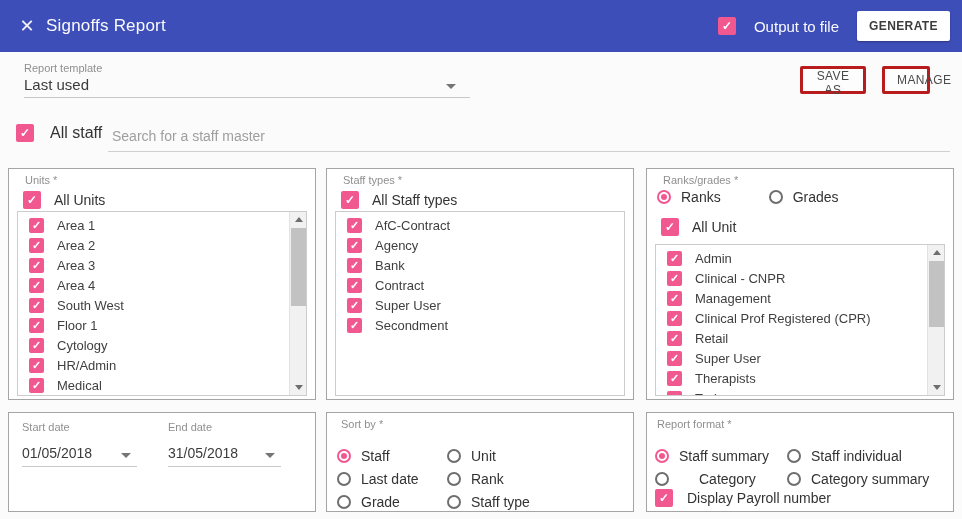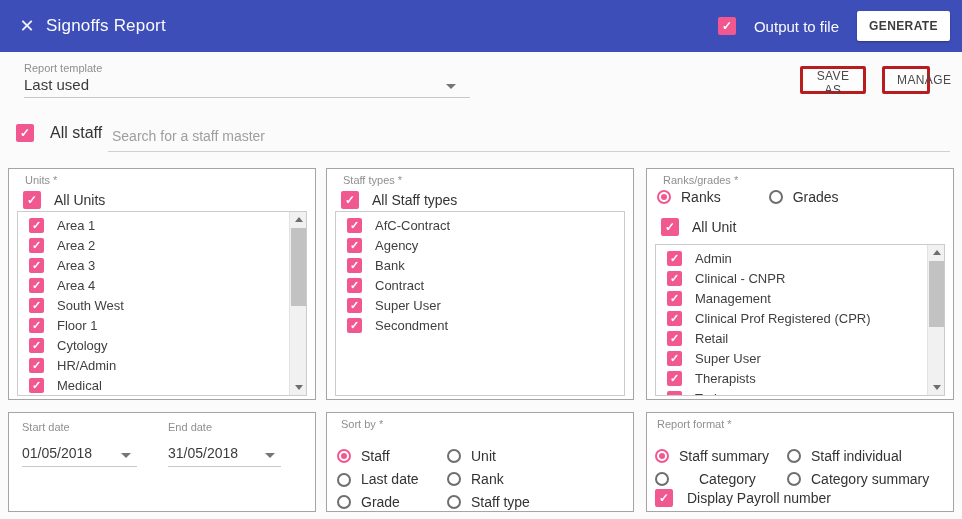--- a/index.html
+++ b/index.html
@@ -339,21 +339,21 @@
     <div class="small-label panel-label" style="left:14px;">Sort by *</div>
     <div class="opt-grid">
       <div class="opt-item" style="left:2px; top:15px;">
           <span class="radio selected"></span>
           <span class="lbl">Staff</span>
         </div>
       <div class="opt-item" style="left:112px; top:15px;">
           <span class="radio"></span>
           <span class="lbl">Unit</span>
         </div>
-      <div class="opt-item" style="left:2px; top:38px;align-items:flex-end;">
+      <div class="opt-item" style="left:2px; top:38px;">
           <span class="radio"></span>
           <span class="lbl">Last date</span>
         </div>
       <div class="opt-item" style="left:112px; top:38px;">
           <span class="radio"></span>
           <span class="lbl">Rank</span>
         </div>
       <div class="opt-item" style="left:2px; top:61px;">
           <span class="radio"></span>
           <span class="lbl">Grade</span>

